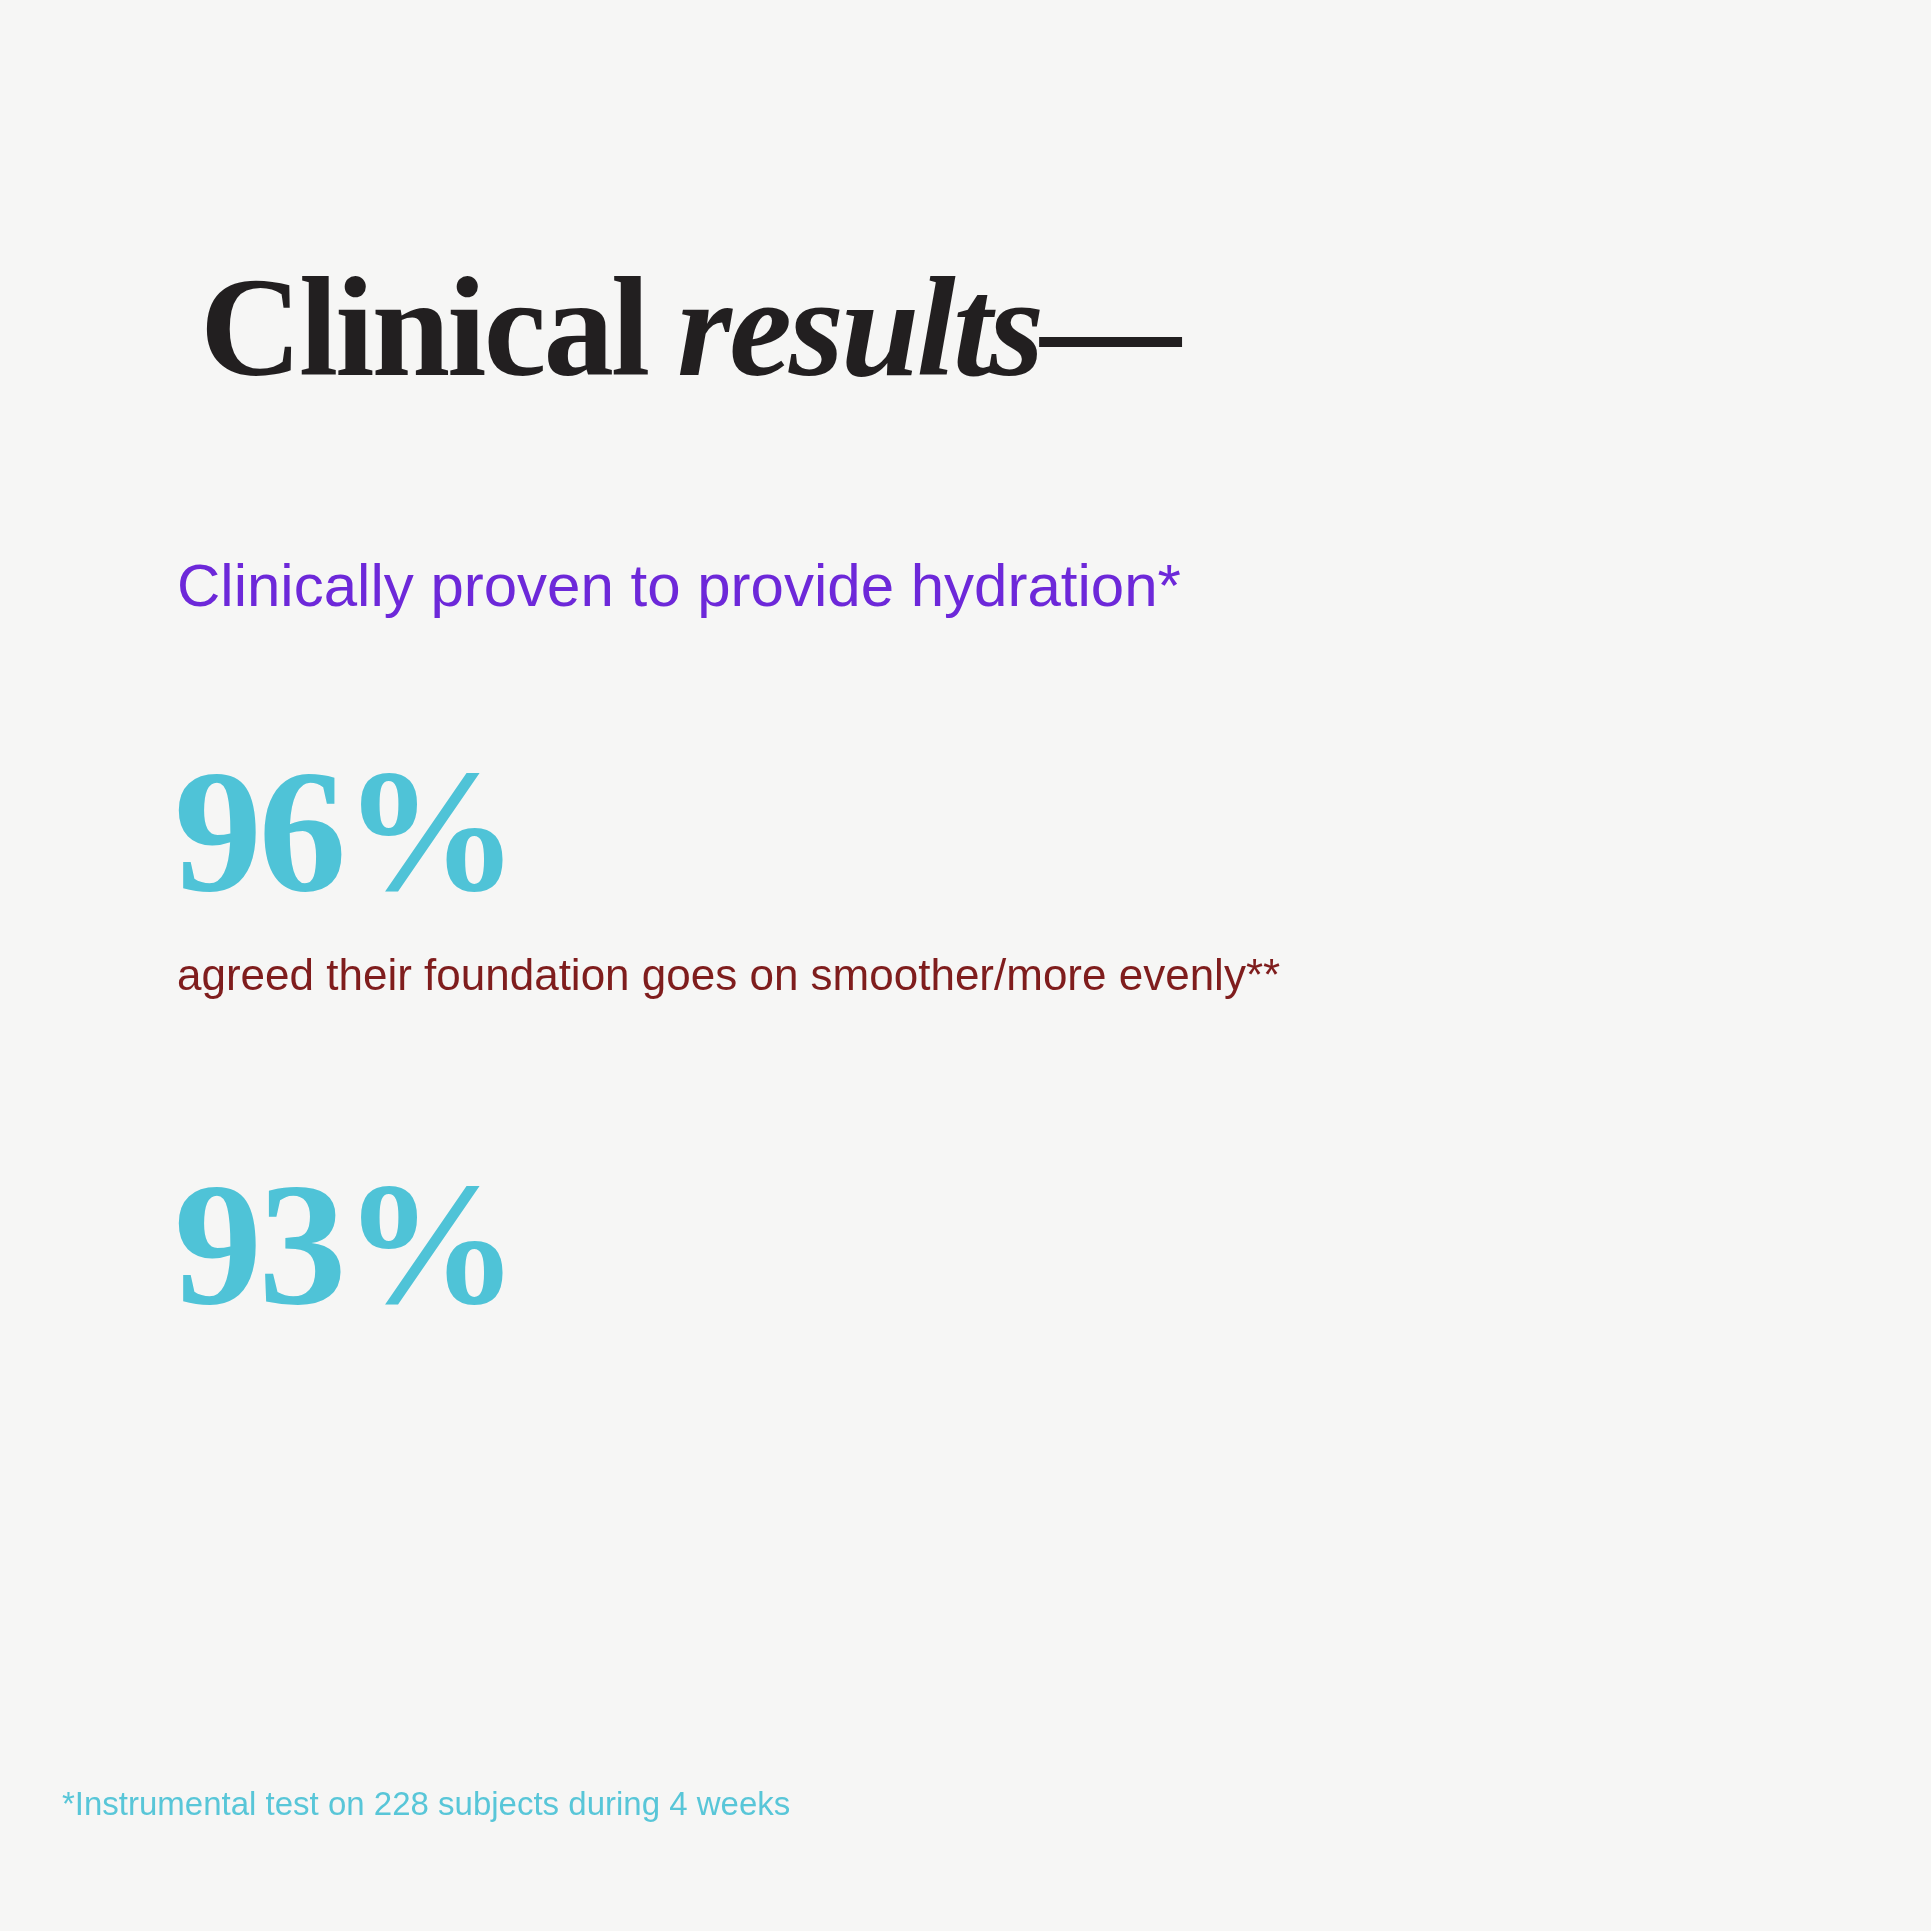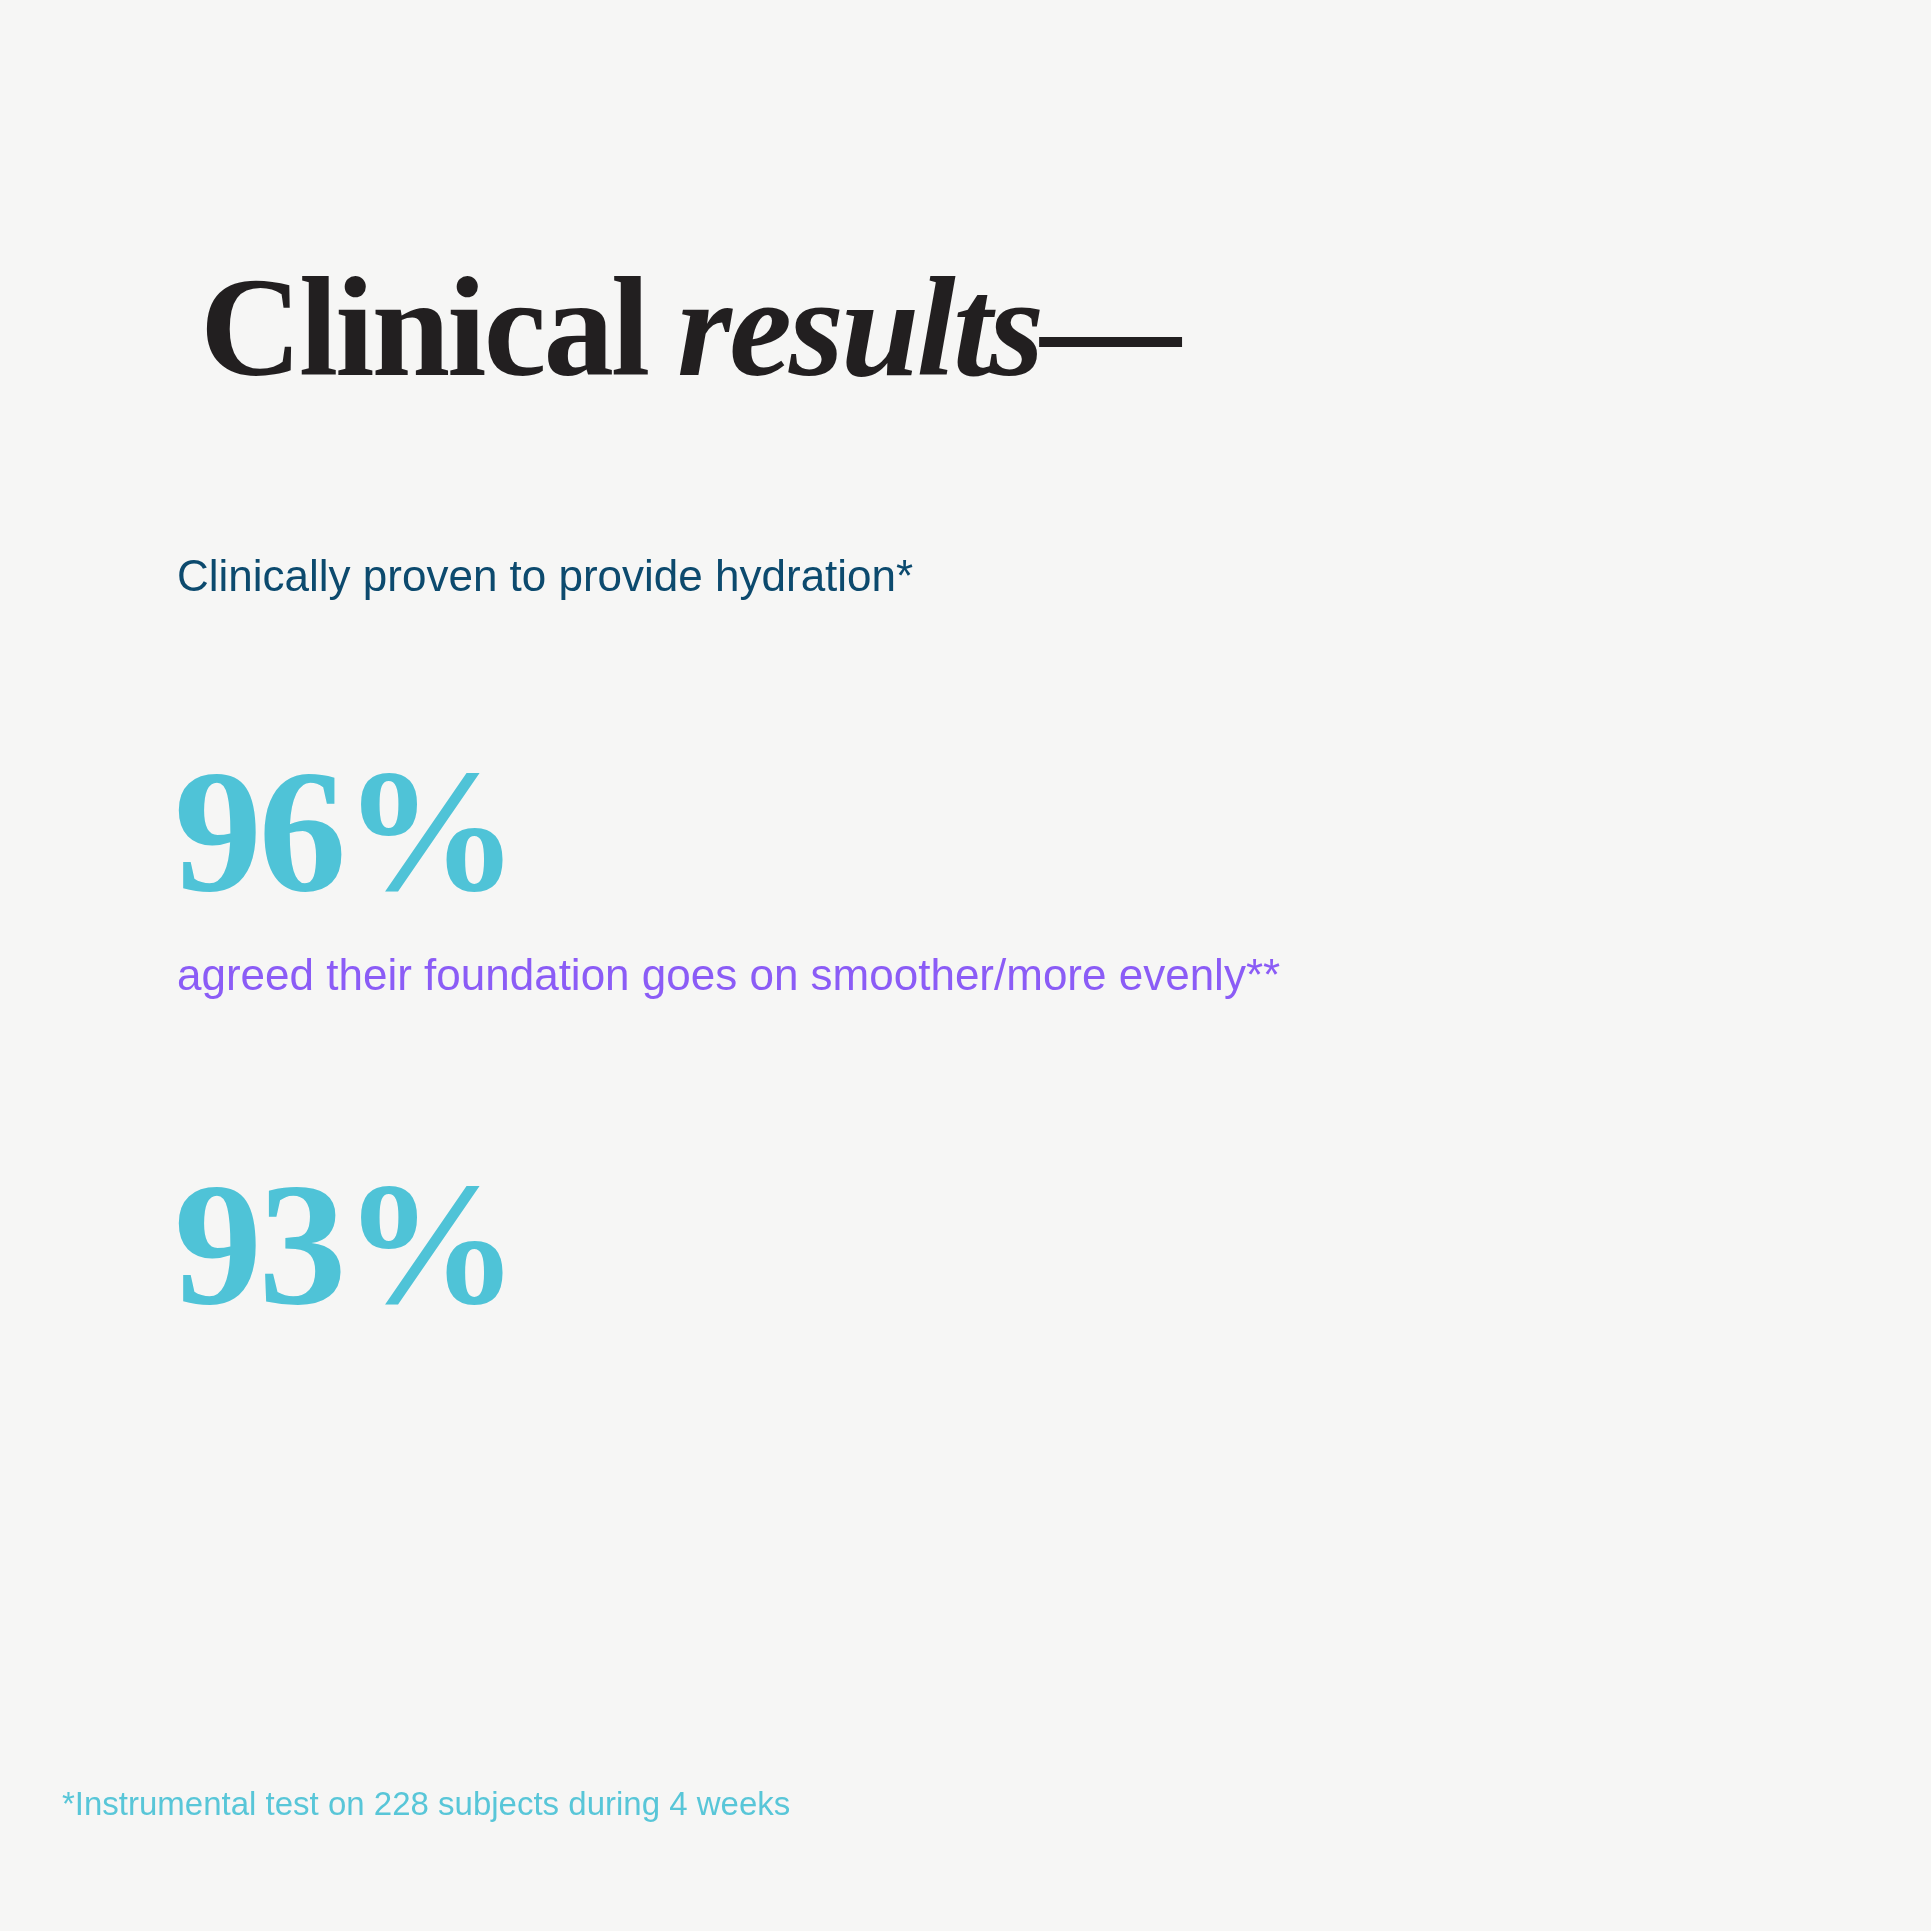--- a/index.html
+++ b/index.html
@@ -33,24 +33,24 @@
   .headline .italic {
     font-style: italic;
     margin-left: 0.21em;
   }
 
   
   .intro {
     position: absolute;
     left: 177px;
     top: 548px;
-    font-size: 44px;
+    font-size: 60px;
     line-height: 1.25;
     font-weight: 400;
-    color: #0c4a6e;
+    color: #6d28d9;
     letter-spacing: 0;
     white-space: nowrap;
   }
 
   
   .stat-value {
     position: absolute;
     left: 174px;
     font-family: "Liberation Serif", "DejaVu Serif", serif;
     font-size: 176px;
@@ -62,21 +62,21 @@
   }
   .stat-value.first  { top: 743px; }
   .stat-value.second { top: 1156px; }
 
   .stat-desc {
     position: absolute;
     left: 177px;
     font-size: 44px;
     line-height: 1.25;
     font-weight: 400;
-    color: #8b5cf6;
+    color: #7f1d1d;
     white-space: nowrap;
   }
   .stat-desc.first  { top: 947px; }
   .stat-desc.second { top: 1386px; }
 
   
   .footnotes {
     position: absolute;
     left: 62px;
     top: 1783px;

